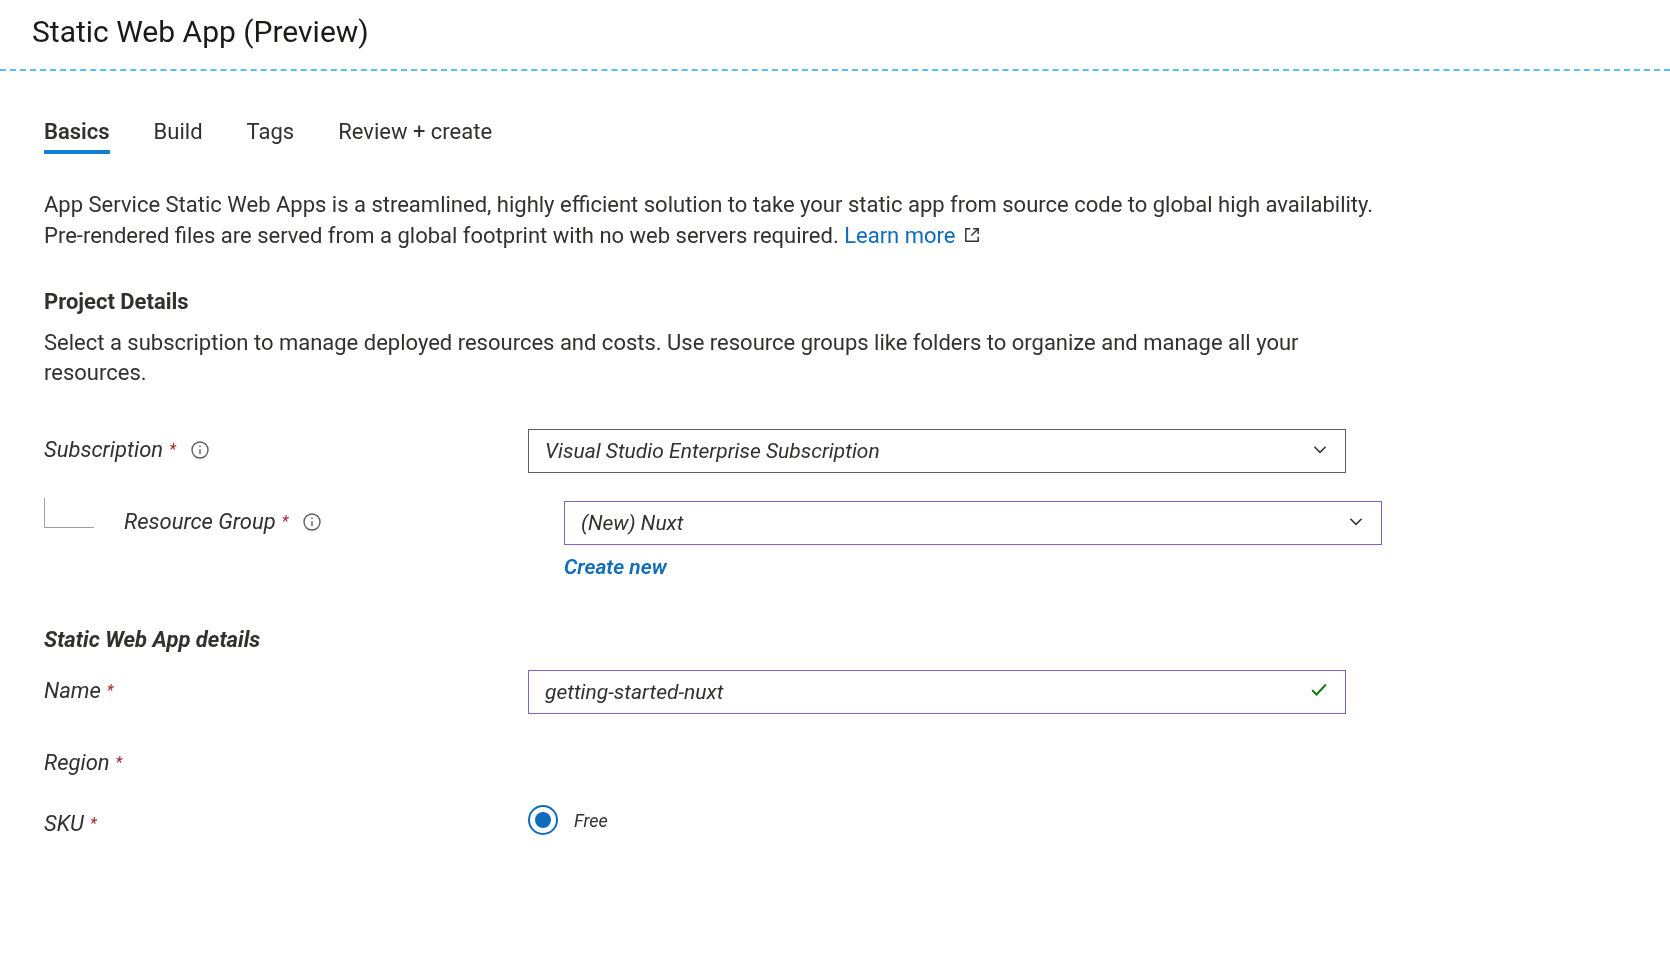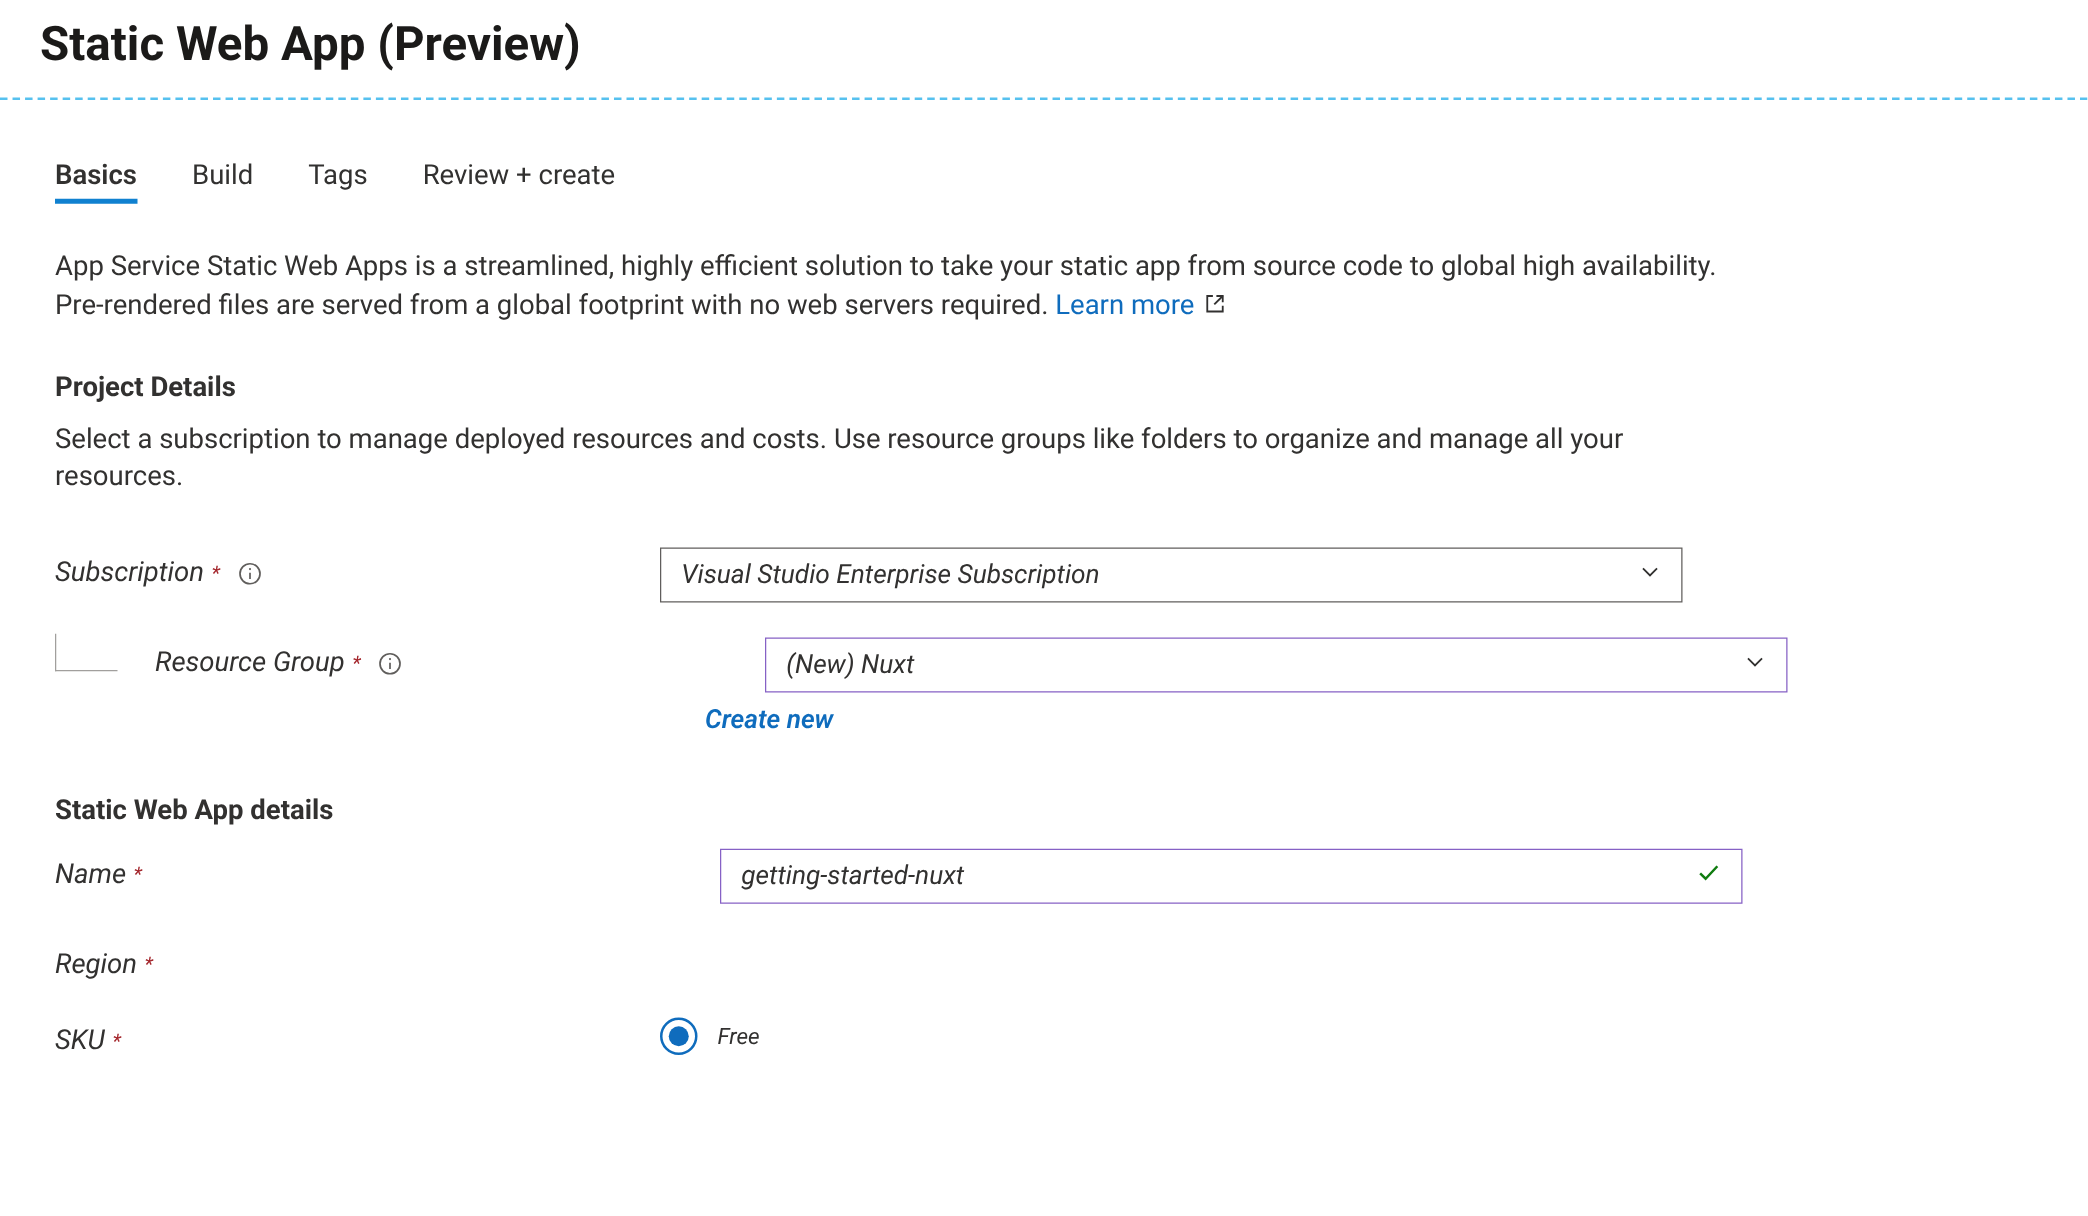--- a/index.html
+++ b/index.html
@@ -3,22 +3,22 @@
   <meta charset="utf-8">
   <style>
     * { box-sizing: border-box; margin: 0; padding: 0; }
     body {
       font-family: "Segoe UI", -apple-system, BlinkMacSystemFont, Roboto, "Helvetica Neue", sans-serif;
       background: #ffffff;
       color: #323130;
       width: 1670px;
     }
     .page-title {
-      font-size: 38px;
-      font-weight: 700;
+      font-size: 30px;
+      font-weight: 400;
       padding: 14px 0 20px 32px;
       color: #1b1a19;
     }
     .dashed-divider {
       border: none;
       border-top: 2px dashed #56c1ef;
       margin: 0 0 48px 0;
     }
     .content {
       padding: 0 0 40px 44px;
@@ -103,21 +103,20 @@
       background: #fff;
       font-size: 21px;
       padding: 0 52px 0 16px;
       position: relative;
       display: flex;
       align-items: center;
       color: #323130;
     }
     .select-box.purple, .input-box.purple {
       border: 1.5px solid #8661c5;
-      margin-left: 48px;
     }
     .chevron-down {
       position: absolute;
       right: 16px;
       top: 50%;
       transform: translateY(-50%);
       pointer-events: none;
     }
     .check-icon {
       position: absolute;
@@ -261,21 +260,21 @@
               <path d="M3 6 L8 11 L13 6"></path>
             </svg>
         </span>
       </div>
       <a class="helper-link">Create new</a>
     </div>
   </div>
 
   <div class="section-gap"></div>
 
-  <h2 class="section-heading" style="margin-bottom:18px;">Static Web App details</h2>
+  <h2 class="section-heading" style="margin-bottom:18px;font-style:italic;">Static Web App details</h2>
 
   <div class="field-row">
     <div class="field-label-col">
       <span class="field-label">Name</span>
       <span class="required">*</span>
     </div>
     <div class="field-input-col">
       <div class="input-box purple">
         <span>getting-started-nuxt</span>
         <span class="check-icon">

